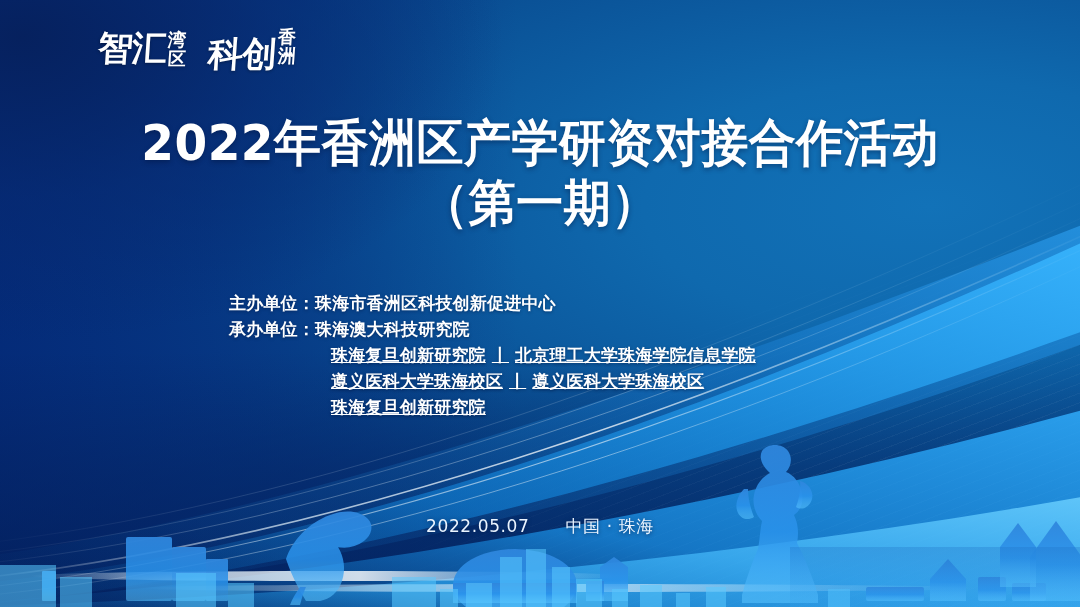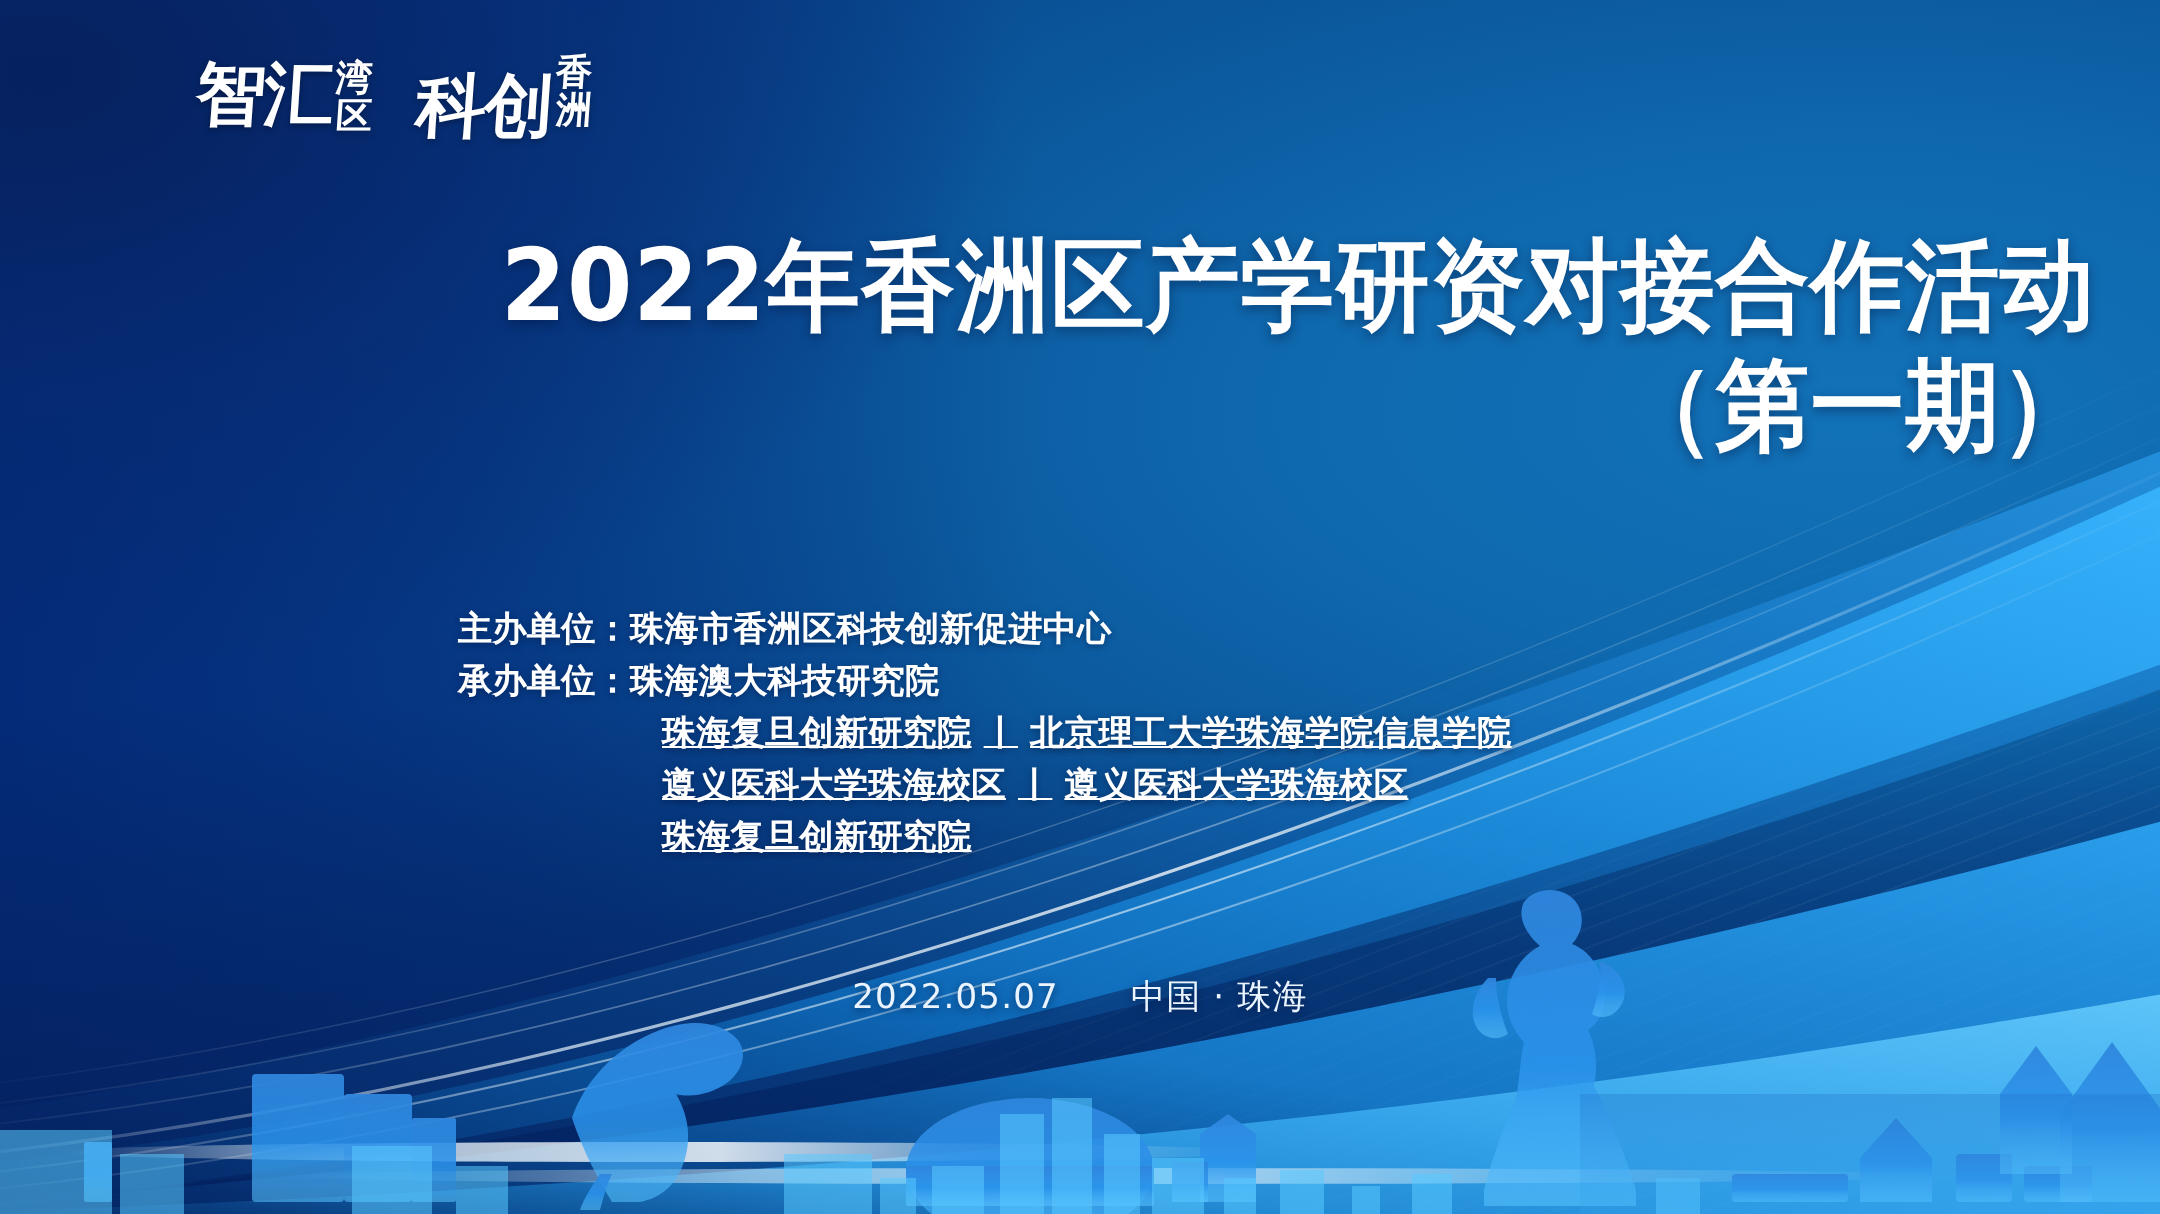--- a/index.html
+++ b/index.html
@@ -111,57 +111,57 @@
   }
   .logo-group.g2 .logo-big { margin-top: 6px; }
   .logo-group.g2 .logo-stack { margin-top: -2px; }
 
   
   .title-wrap {
     position: absolute;
     left: 0;
     right: 0;
     top: 113px;
-    text-align: right;
+    text-align: center;
     color: #ffffff;
   }
   .title-line {
     font-family: "DejaVu Sans", "Liberation Sans", sans-serif;
     font-weight: 700;
     font-size: 50px;
     line-height: 60px;
     letter-spacing: 0.5px;
     transform: scaleX(0.94);
     text-shadow: 0 2px 6px rgba(0,20,60,0.45);
     white-space: nowrap;
   }
 
   
   .orgs {
     position: absolute;
     left: 229px;
-    top: 302px;
+    top: 290px;
     color: #ffffff;
     font-family: "DejaVu Sans", "Liberation Sans", sans-serif;
     font-size: 17px;
     font-weight: 700;
     line-height: 26px;
     letter-spacing: 0.2px;
     text-shadow: 0 1px 3px rgba(0,20,60,0.5);
     white-space: nowrap;
   }
   .org-row { display: block; }
   .org-row.cont { padding-left: 102px; text-decoration: underline; }
   .sep { padding: 0 6px; }
 
   
   .footer {
     position: absolute;
     left: 0; right: 0;
-    top: 487px;
+    top: 515px;
     text-align: center;
     color: #eaf4ff;
     font-family: "DejaVu Sans", "Liberation Sans", sans-serif;
     font-size: 17px;
     font-weight: 400;
     letter-spacing: 0.6px;
     text-shadow: 0 1px 4px rgba(0,18,56,0.6);
     white-space: nowrap;
   }
   .footer .gap { display: inline-block; width: 24px; }

